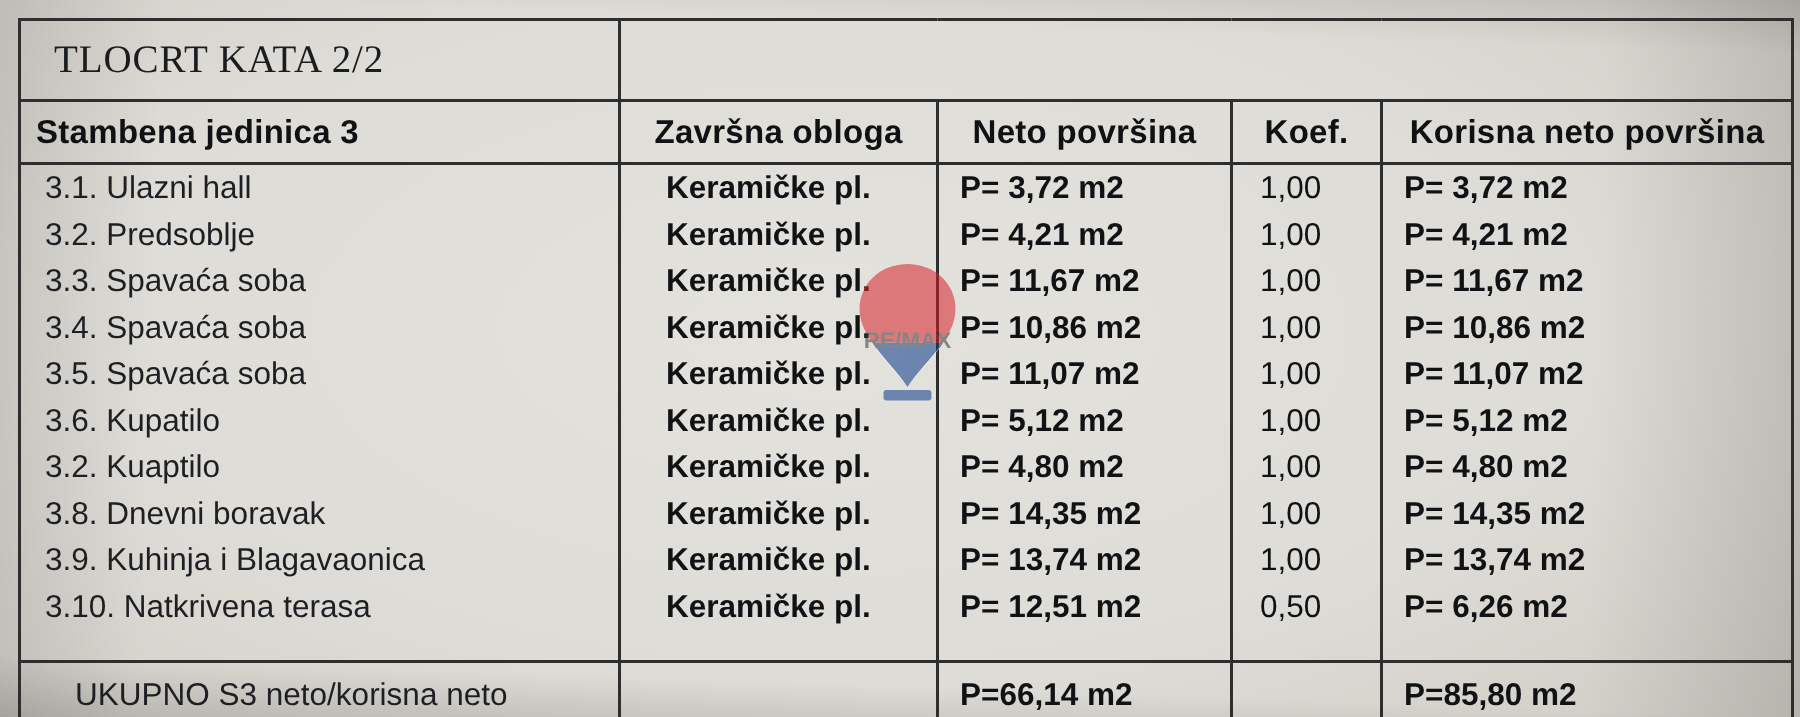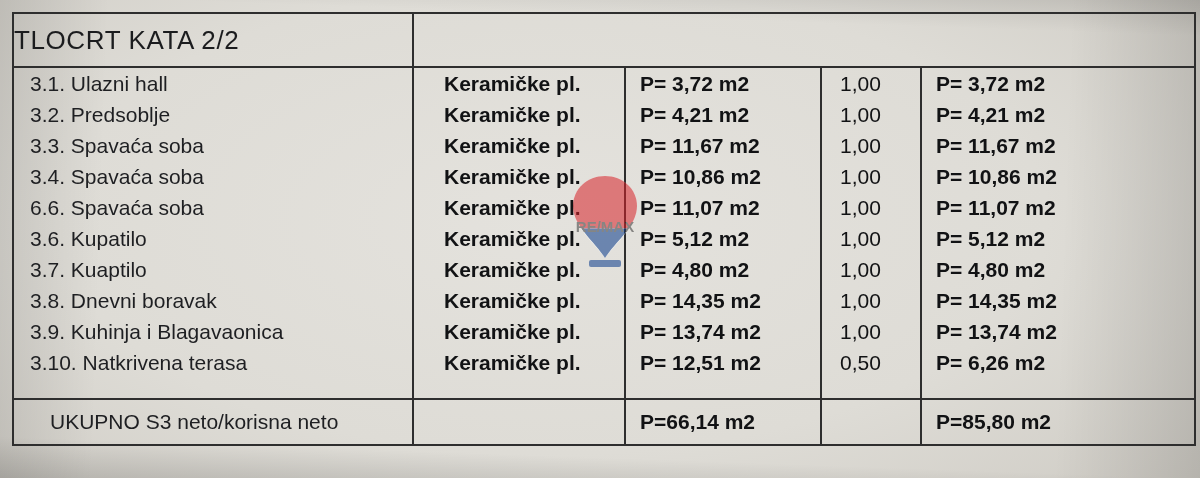--- a/index.html
+++ b/index.html
@@ -67,22 +67,23 @@
   .c-fin   { width: 212px; }
   .c-neto  { width: 196px; }
   .c-koef  { width: 100px; }
   .c-korisna { width: 274px; }
 
   
   .title-row td { height: 52px; }
   .title-text {
     font-size: 26px;
     letter-spacing: 0.6px;
-    padding-left: 0;
+    padding-left: 22px;
     color: #1b1c1e;
+    font-family: Liberation Serif, serif;
   }
 
   
   .head-row td { height: 40px; }
   .head-text {
     font-size: 22px;
     font-weight: bold;
     color: #101113;
     padding-left: 10px;
     white-space: nowrap;
@@ -158,31 +159,48 @@
     </colgroup>
     <tbody>
 
       <tr class="title-row">
         <td>
           <div class="title-text">TLOCRT KATA 2/2</div>
         </td>
         <td colspan="4"></td>
       </tr>
 
+      <tr class="head-row">
+        <td>
+          <div class="head-text">Stambena jedinica 3</div>
+        </td>
+        <td>
+          <div class="head-text center">Završna obloga</div>
+        </td>
+        <td>
+          <div class="head-text center">Neto površina</div>
+        </td>
+        <td>
+          <div class="head-text center">Koef.</div>
+        </td>
+        <td>
+          <div class="head-text center">Korisna neto površina</div>
+        </td>
+      </tr>
 
       <tr class="body-block">
         <td>
           <div class="rows" id="col-names">
               <div class="cell name">3.1. Ulazni hall</div>
               <div class="cell name">3.2. Predsoblje</div>
               <div class="cell name">3.3. Spavaća soba</div>
               <div class="cell name">3.4. Spavaća soba</div>
-              <div class="cell name">6.6. Spavaća soba</div>
+              <div class="cell name">3.5. Spavaća soba</div>
               <div class="cell name">3.6. Kupatilo</div>
-              <div class="cell name">3.7. Kuaptilo</div>
+              <div class="cell name">3.2. Kuaptilo</div>
               <div class="cell name">3.8. Dnevni boravak</div>
               <div class="cell name">3.9. Kuhinja i Blagavaonica</div>
               <div class="cell name">3.10. Natkrivena terasa</div>
             </div>
         </td>
         <td>
           <div class="rows" id="col-finish">
               <div class="cell fin">Keramičke pl.</div>
               <div class="cell fin">Keramičke pl.</div>
               <div class="cell fin">Keramičke pl.</div>

